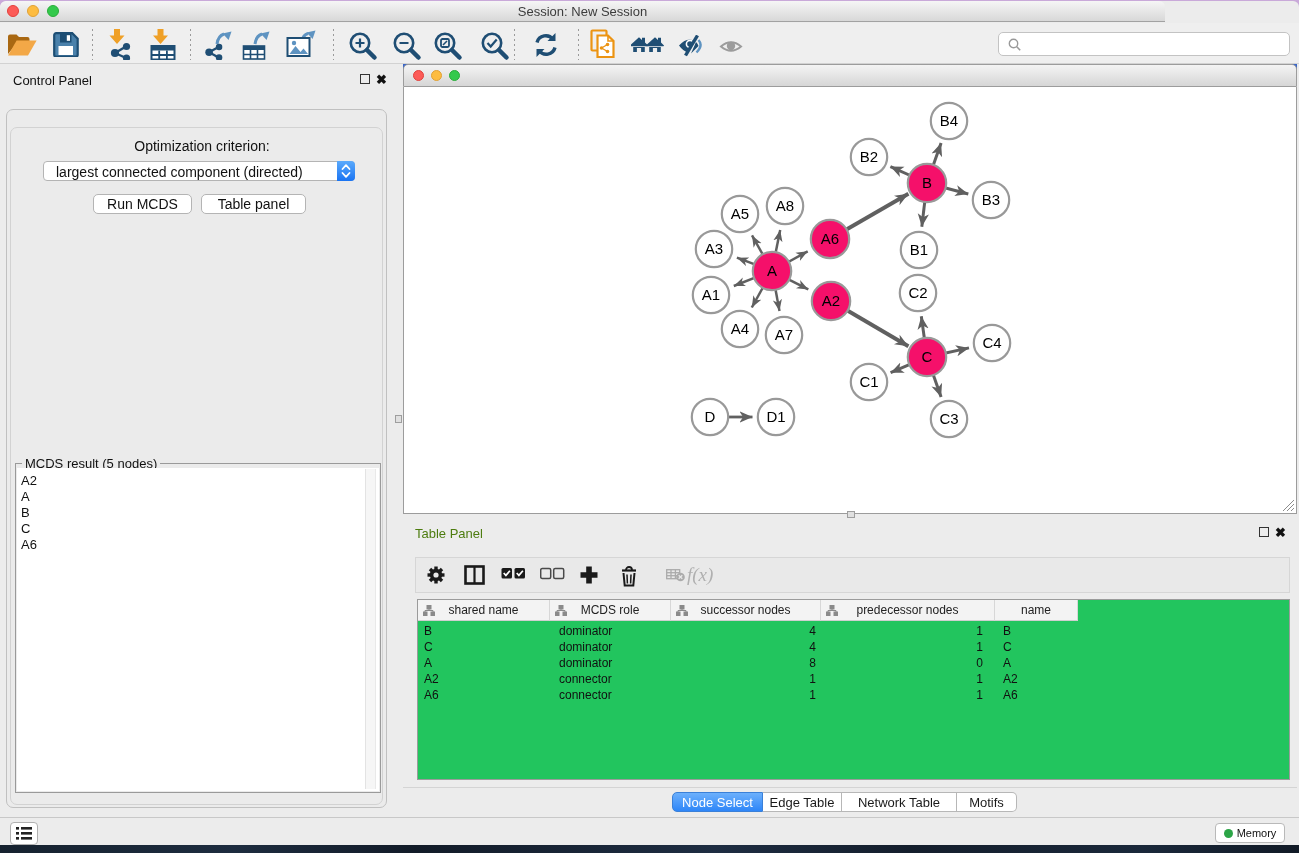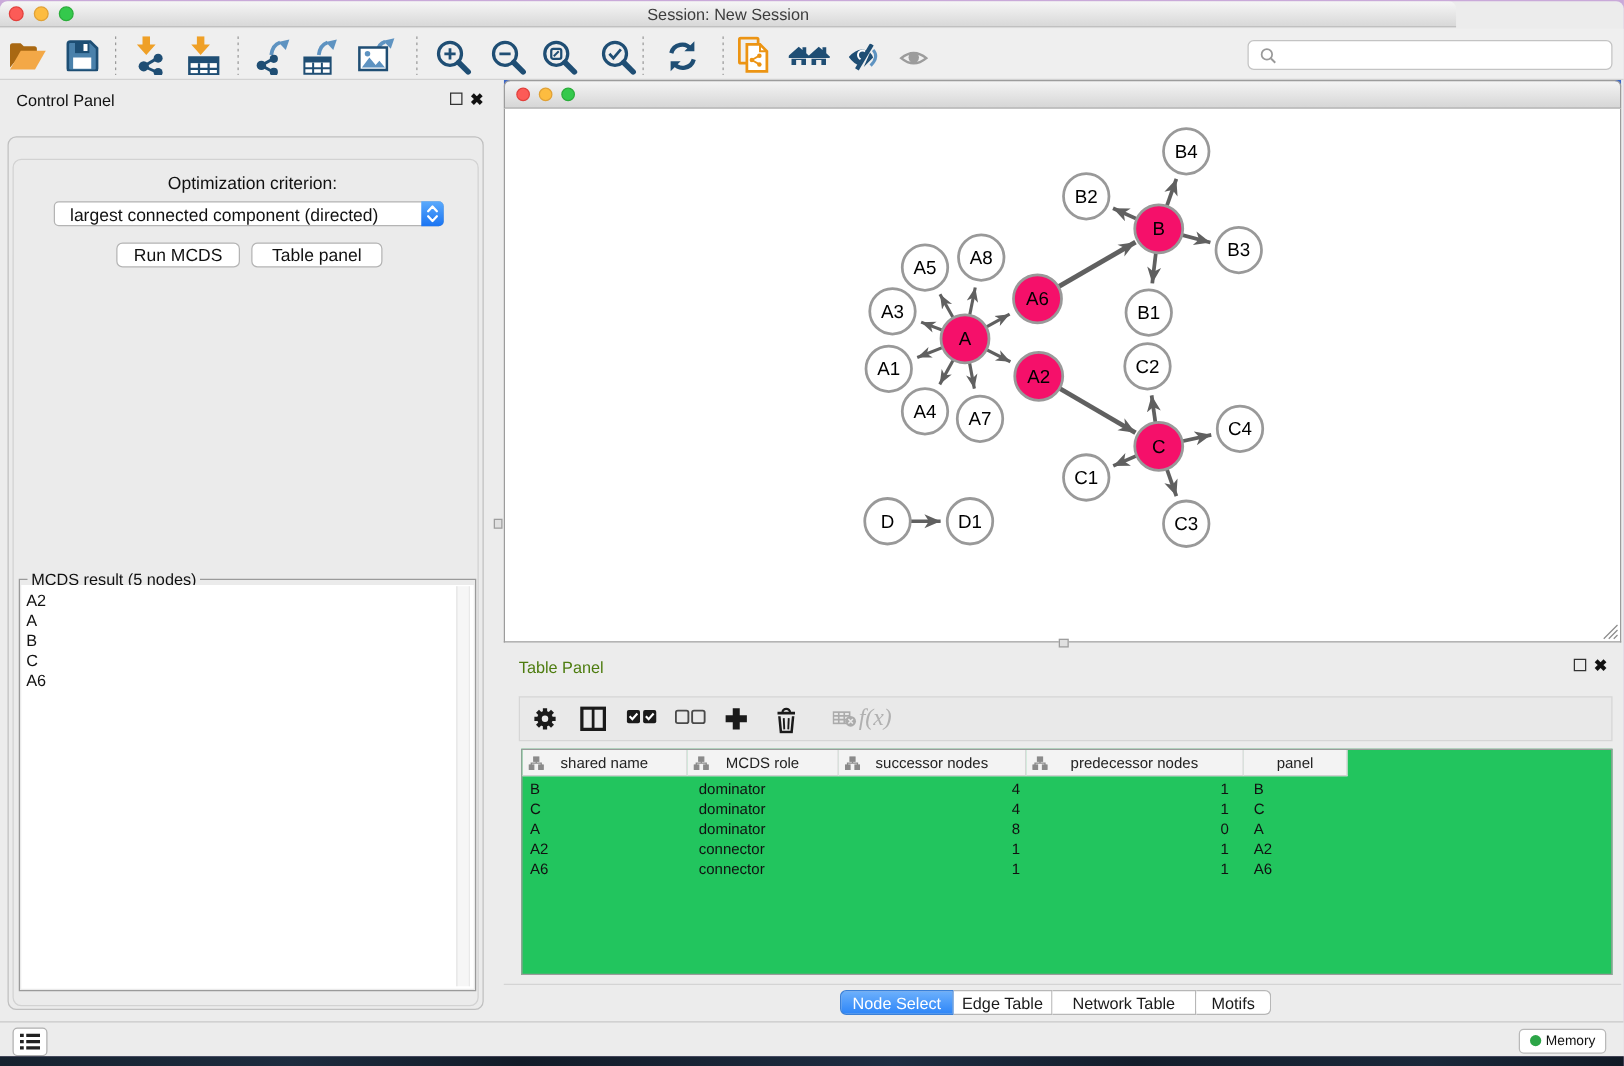--- a/index.html
+++ b/index.html
@@ -406,21 +406,21 @@
           </g>
         </svg>successor nodes</div>
       <div class="thead" style="left:403px;width:174px;"><svg width="12" height="11" viewBox="0 0 12 11" style="position:absolute;left:5px;top:5px;">
           <g fill="#8a8a8a" stroke="#8a8a8a">
             <rect x="4" y="0.5" width="4" height="3.5"></rect>
             <rect x="0" y="7" width="4" height="3.5"></rect>
             <rect x="8" y="7" width="4" height="3.5"></rect>
             <path d="M6,4 v1.5 M2,7 v-1.5 h8 v1.5" fill="none" stroke-width="1"></path>
           </g>
         </svg>predecessor nodes</div>
-      <div class="thead" style="left:577px;width:83px;">panel</div>
+      <div class="thead" style="left:577px;width:83px;">name</div>
       <div class="trow" style="left:6px;top:23px;width:100px;">B</div>
       <div class="trow" style="left:141px;top:23px;width:100px;">dominator</div>
       <div class="trow num" style="left:298px;top:23px;width:100px;">4</div>
       <div class="trow num" style="left:465px;top:23px;width:100px;">1</div>
       <div class="trow" style="left:585px;top:23px;width:60px;">B</div>
       <div class="trow" style="left:6px;top:39px;width:100px;">C</div>
       <div class="trow" style="left:141px;top:39px;width:100px;">dominator</div>
       <div class="trow num" style="left:298px;top:39px;width:100px;">4</div>
       <div class="trow num" style="left:465px;top:39px;width:100px;">1</div>
       <div class="trow" style="left:585px;top:39px;width:60px;">C</div>

